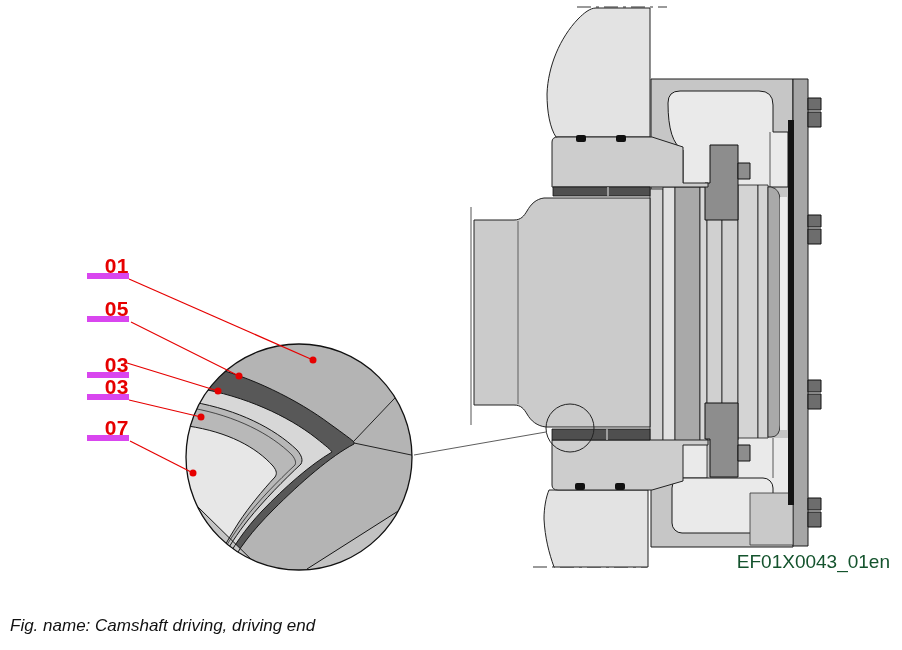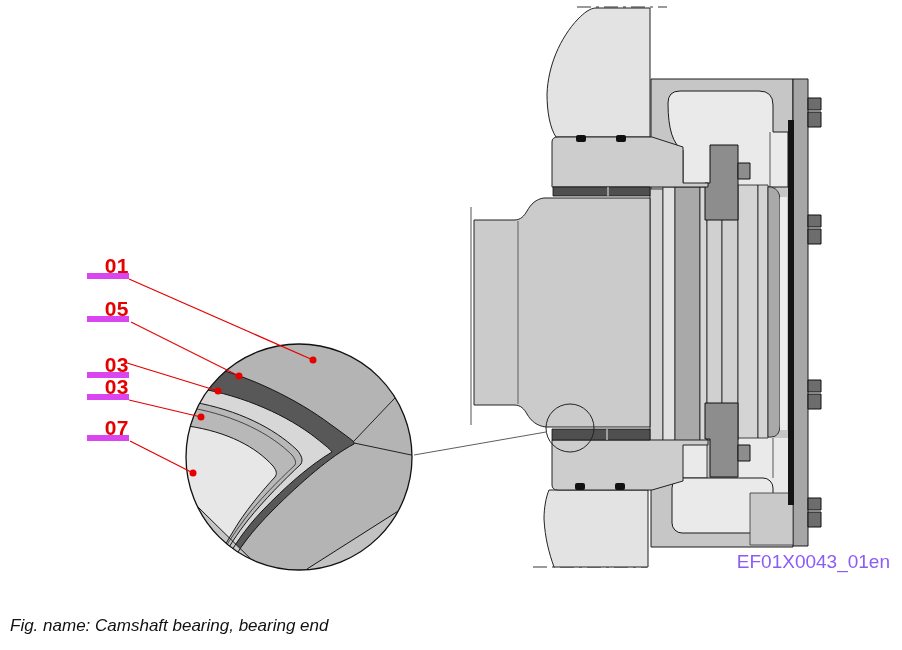--- a/index.html
+++ b/index.html
@@ -7,21 +7,21 @@
        font-family:"Liberation Sans", sans-serif;}
   #stage{position:absolute;left:0;top:0;width:902px;height:650px;}
   svg{position:absolute;left:0;top:0;}
   .callout{position:absolute;width:42px;height:26px;line-height:25px;
            padding-left:10px;box-sizing:border-box;
            font-size:21px;font-weight:700;color:#e60000;
            border-bottom:6px solid #d946ef;letter-spacing:0.5px;text-align:right;}
   #caption{position:absolute;left:10px;top:616px;font-size:17px;
            font-style:italic;color:#111111;}
   #drawing-id{position:absolute;left:560px;top:551px;width:330px;
-              text-align:right;font-size:19px;color:#8b5cf6;}
+              text-align:right;font-size:19px;color:#14532d;}
 </style>
 </head>
 <body>
 
 <div id="stage">
 
   <svg width="902" height="650" viewBox="0 0 902 650">
 
     <defs>
       <clipPath id="detailClip">
@@ -152,14 +152,14 @@
   </svg>
 
   <div class="callout" style="left:87px;top:253px">01</div>
   <div class="callout" style="left:87px;top:296px">05</div>
   <div class="callout" style="left:87px;top:352px">03</div>
   <div class="callout" style="left:87px;top:374px">03</div>
   <div class="callout" style="left:87px;top:415px">07</div>
 
   <div id="drawing-id">EF01X0043_01en</div>
 
-  <div id="caption">Fig. name: Camshaft bearing, bearing end</div>
+  <div id="caption">Fig. name: Camshaft driving, driving end</div>
 </div>
 
 </body></html>

